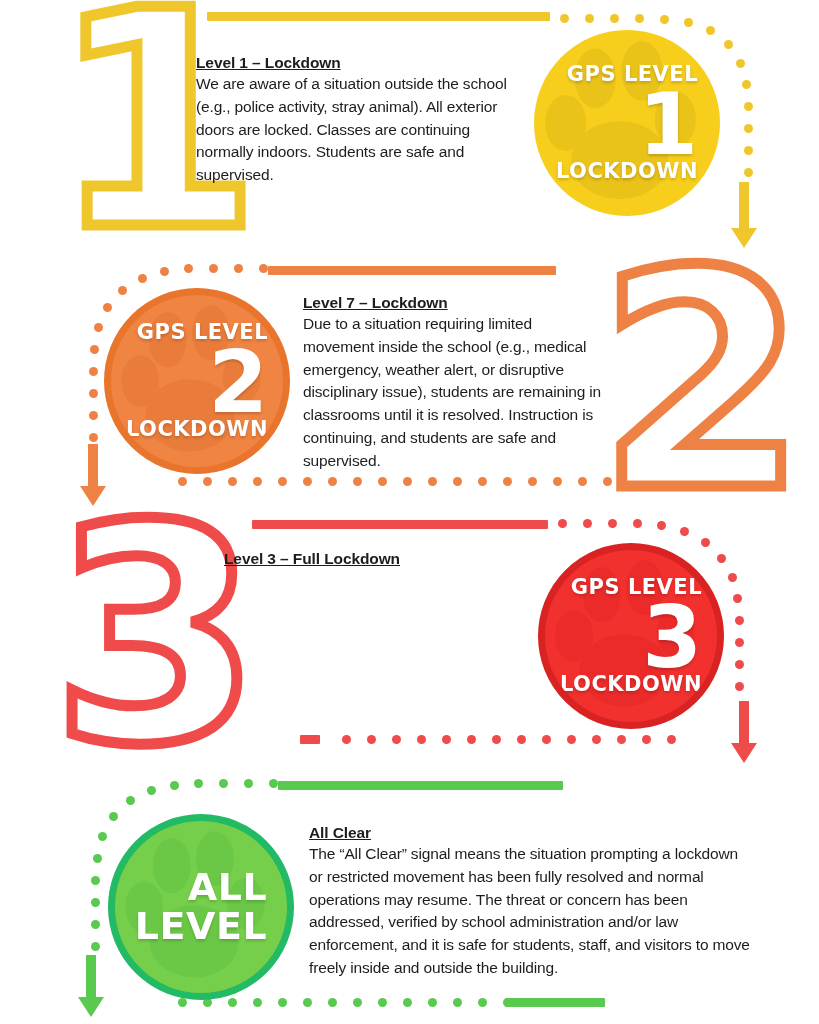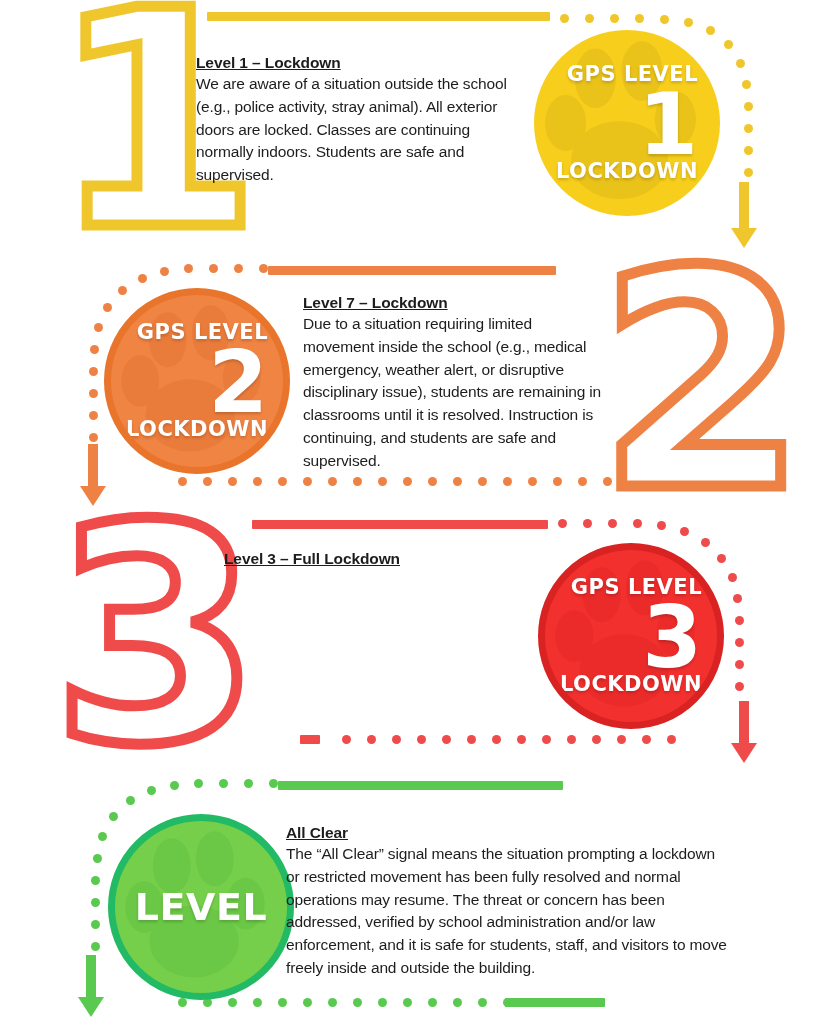--- a/index.html
+++ b/index.html
@@ -72,21 +72,21 @@
     text-decoration: underline;
     margin-bottom: 1px; letter-spacing: -0.1px;
   }
   .txt .bd {
     font-family: "Liberation Sans", sans-serif;
     font-size: 15.5px; line-height: 1.47; letter-spacing: -0.15px;
   }
   .t1 { left: 196px; top: 54px;  width: 330px; }
   .t2 { left: 303px; top: 294px; width: 300px; }
   .t3 { left: 224px; top: 550px; width: 300px; }
-  .t4 { left: 286px; top: 824px; width: 442px; }
+  .t4 { left: 309px; top: 824px; width: 442px; }
 
   
   .bar { position: absolute; height: 9px; border-radius: 1px; }
   .dots { position: absolute; display: flex; align-items: center; }
   .dots i { display:block; width: 9px; height: 9px; border-radius: 50%; }
   .arrowwrap { position: absolute; }
   .arrowwrap .shaft { position: absolute; left: 50%; top:0; transform: translateX(-50%); width: 10px; }
   .arrowwrap .head {
     position: absolute; left: 50%; transform: translateX(-50%);
     width: 0; height: 0; border-left: 13px solid transparent; border-right: 13px solid transparent;
@@ -330,20 +330,21 @@
 
     <div class="badge b4" style="top:43px;">
       <svg class="paw" viewBox="0 0 100 100" preserveAspectRatio="xMidYMid meet">
         <ellipse cx="33" cy="26" rx="11" ry="16" fill="#53B83C"></ellipse>
         <ellipse cx="58" cy="22" rx="11" ry="16" fill="#53B83C"></ellipse>
         <ellipse cx="17" cy="50" rx="11" ry="15" fill="#53B83C"></ellipse>
         <ellipse cx="76" cy="48" rx="11" ry="15" fill="#53B83C"></ellipse>
         <ellipse cx="46" cy="70" rx="26" ry="21" fill="#53B83C"></ellipse>
       </svg>
       <div class="btxt">
+        <div class="allc">ALL</div>
         <div class="allc">LEVEL</div>
       </div>
     </div>
 
     <div class="txt t4" style="top:53px;">
       <div class="hd">All Clear</div>
       <div class="bd">The “All Clear” signal means the situation prompting a lockdown or restricted movement has been fully resolved and normal operations may resume. The threat or concern has been addressed, verified by school administration and/or law enforcement, and it is safe for students, staff, and visitors to move freely inside and outside the building.</div>
     </div>
   </div>
 

